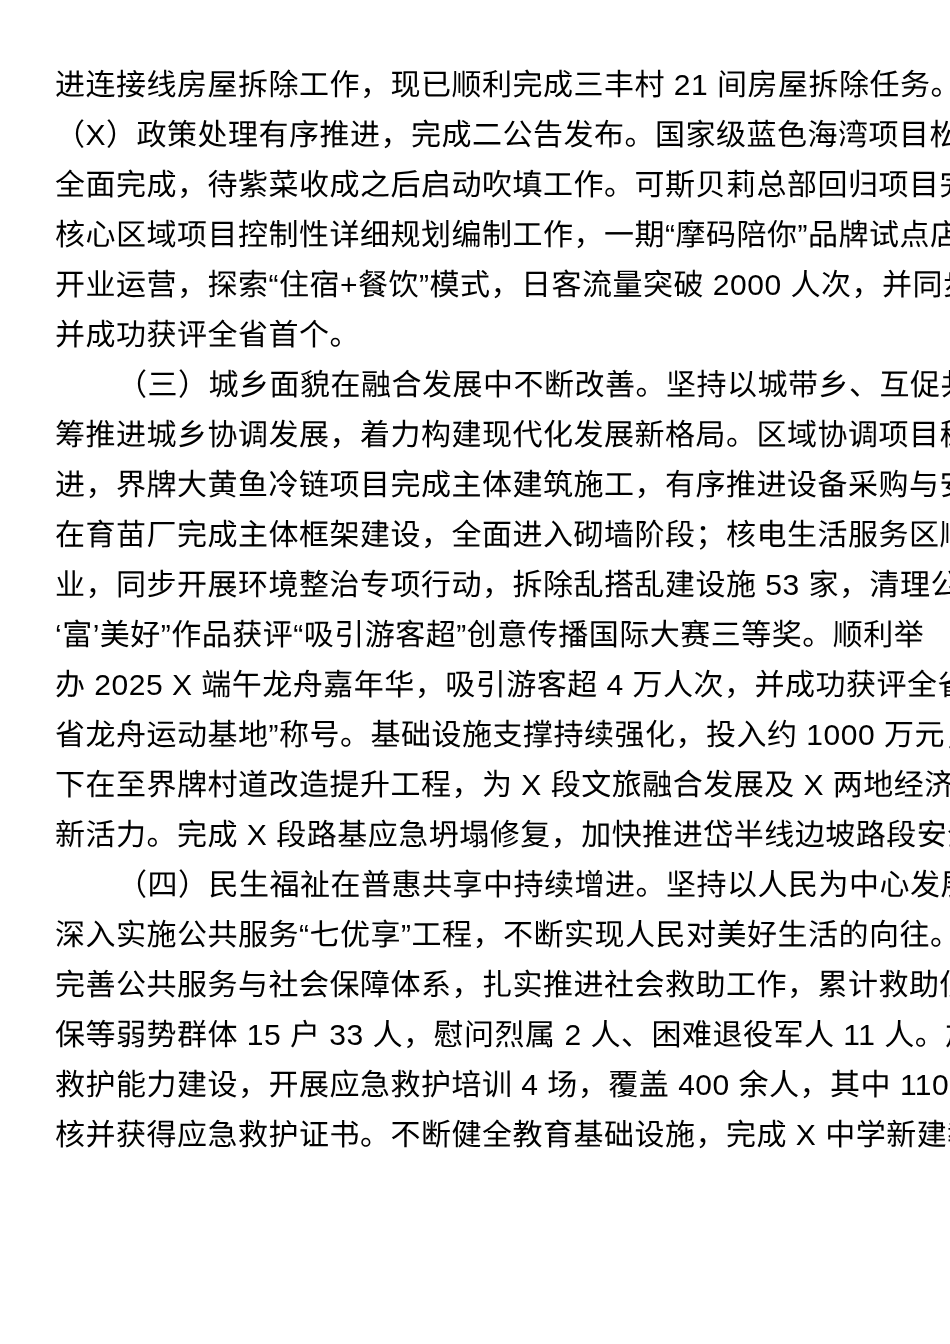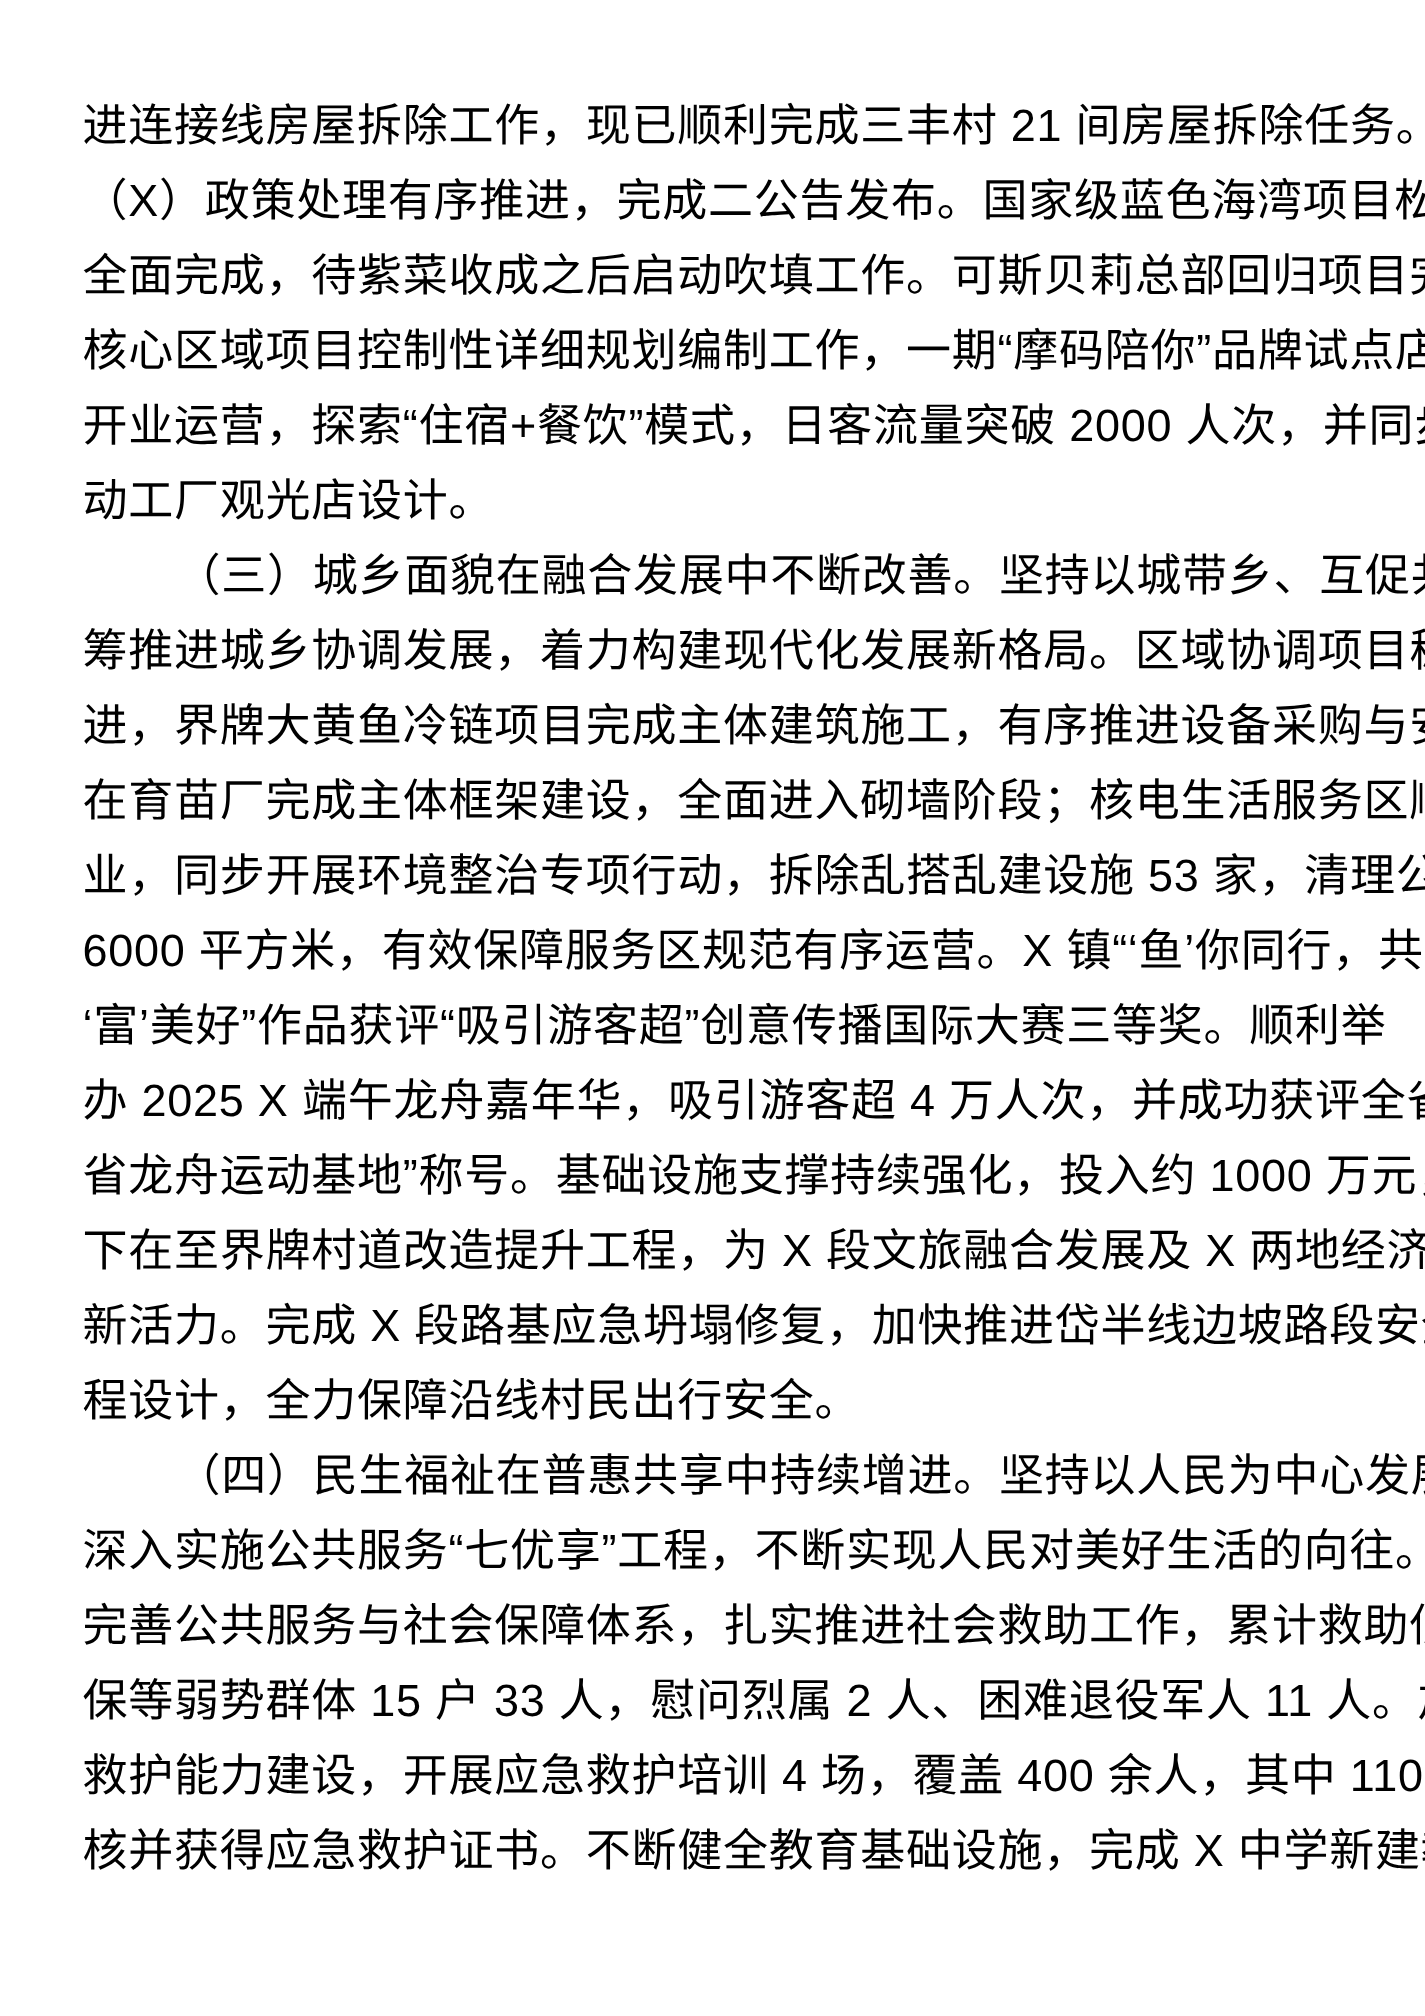--- a/index.html
+++ b/index.html
@@ -43,35 +43,33 @@
 <body>
 
 <div class="page">
   <div class="doc-body">
       <div class="paragraph">
         <div class="line">进连接线房屋拆除工作，现已顺利完成三丰村 21 间房屋拆除任务。X 工程</div>
         <div class="line">（X）政策处理有序推进，完成二公告发布。国家级蓝色海湾项目松木桩合围</div>
         <div class="line">全面完成，待紫菜收成之后启动吹填工作。可斯贝莉总部回归项目完成 40 亩</div>
         <div class="line">核心区域项目控制性详细规划编制工作，一期“摩码陪你”品牌试点店正式</div>
         <div class="line">开业运营，探索“住宿+餐饮”模式，日客流量突破 2000 人次，并同步启</div>
-        <div class="line">动工厂观光店设计。</div>
+        <div class="line">并成功获评全省首个。</div>
       </div>
       <div class="paragraph">
         <div class="line indent">（三）城乡面貌在融合发展中不断改善。坚持以城带乡、互促共进，统</div>
         <div class="line">筹推进城乡协调发展，着力构建现代化发展新格局。区域协调项目稳步推</div>
         <div class="line">进，界牌大黄鱼冷链项目完成主体建筑施工，有序推进设备采购与安装；下</div>
         <div class="line">在育苗厂完成主体框架建设，全面进入砌墙阶段；核电生活服务区顺利开</div>
         <div class="line">业，同步开展环境整治专项行动，拆除乱搭乱建设施 53 家，清理公共区域超</div>
-        <div class="line">6000 平方米，有效保障服务区规范有序运营。X 镇“‘鱼’你同行，共</div>
         <div class="line">‘富’美好”作品获评“吸引游客超”创意传播国际大赛三等奖。顺利举</div>
         <div class="line">办 2025 X 端午龙舟嘉年华，吸引游客超 4 万人次，并成功获评全省首个“X</div>
         <div class="line">省龙舟运动基地”称号。基础设施支撑持续强化，投入约 1000 万元，完成</div>
         <div class="line">下在至界牌村道改造提升工程，为 X 段文旅融合发展及 X 两地经济互动注入</div>
         <div class="line">新活力。完成 X 段路基应急坍塌修复，加快推进岱半线边坡路段安全防护工</div>
-        <div class="line">程设计，全力保障沿线村民出行安全。</div>
       </div>
       <div class="paragraph">
         <div class="line indent">（四）民生福祉在普惠共享中持续增进。坚持以人民为中心发展思想，</div>
         <div class="line">深入实施公共服务“七优享”工程，不断实现人民对美好生活的向往。持续</div>
         <div class="line">完善公共服务与社会保障体系，扎实推进社会救助工作，累计救助低保、五</div>
         <div class="line">保等弱势群体 15 户 33 人，慰问烈属 2 人、困难退役军人 11 人。加强应急</div>
         <div class="line">救护能力建设，开展应急救护培训 4 场，覆盖 400 余人，其中 110 人通过考</div>
         <div class="line">核并获得应急救护证书。不断健全教育基础设施，完成 X 中学新建教学楼项</div>
       </div>
     </div>

